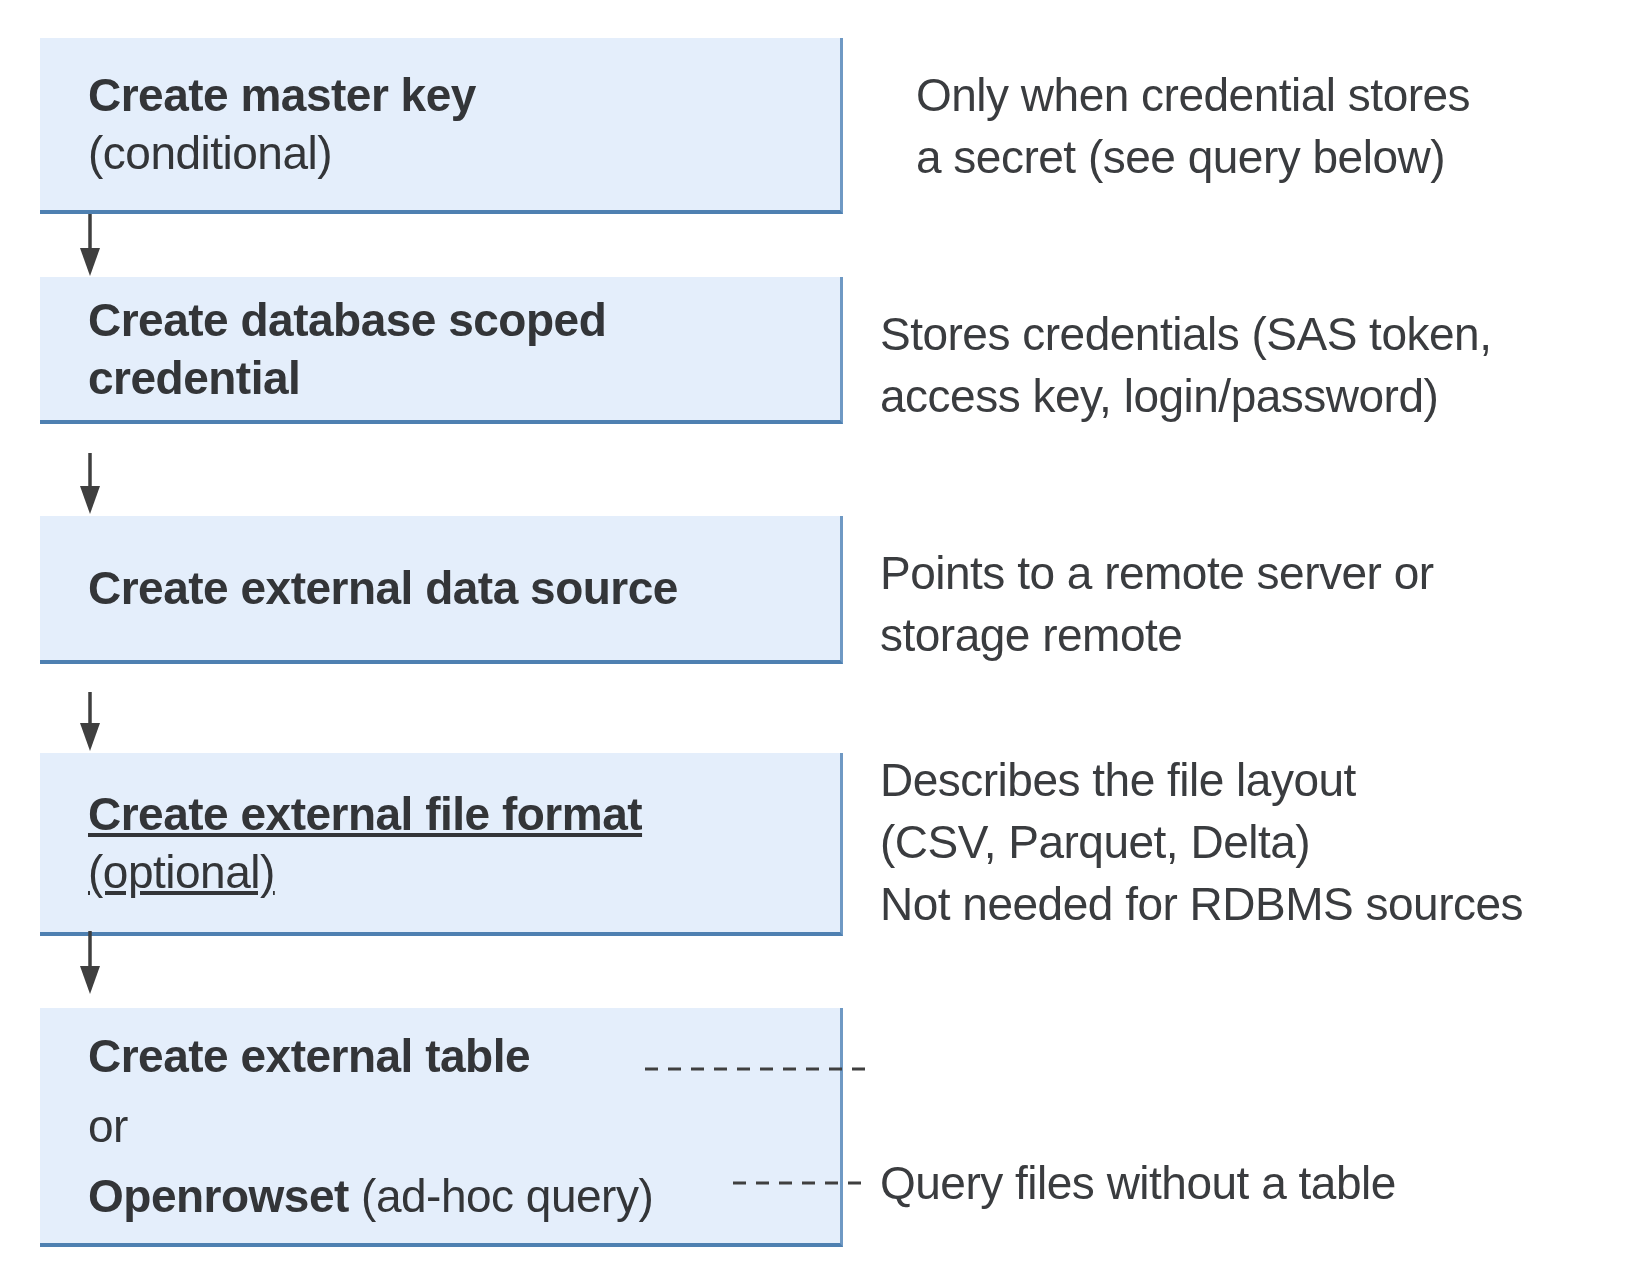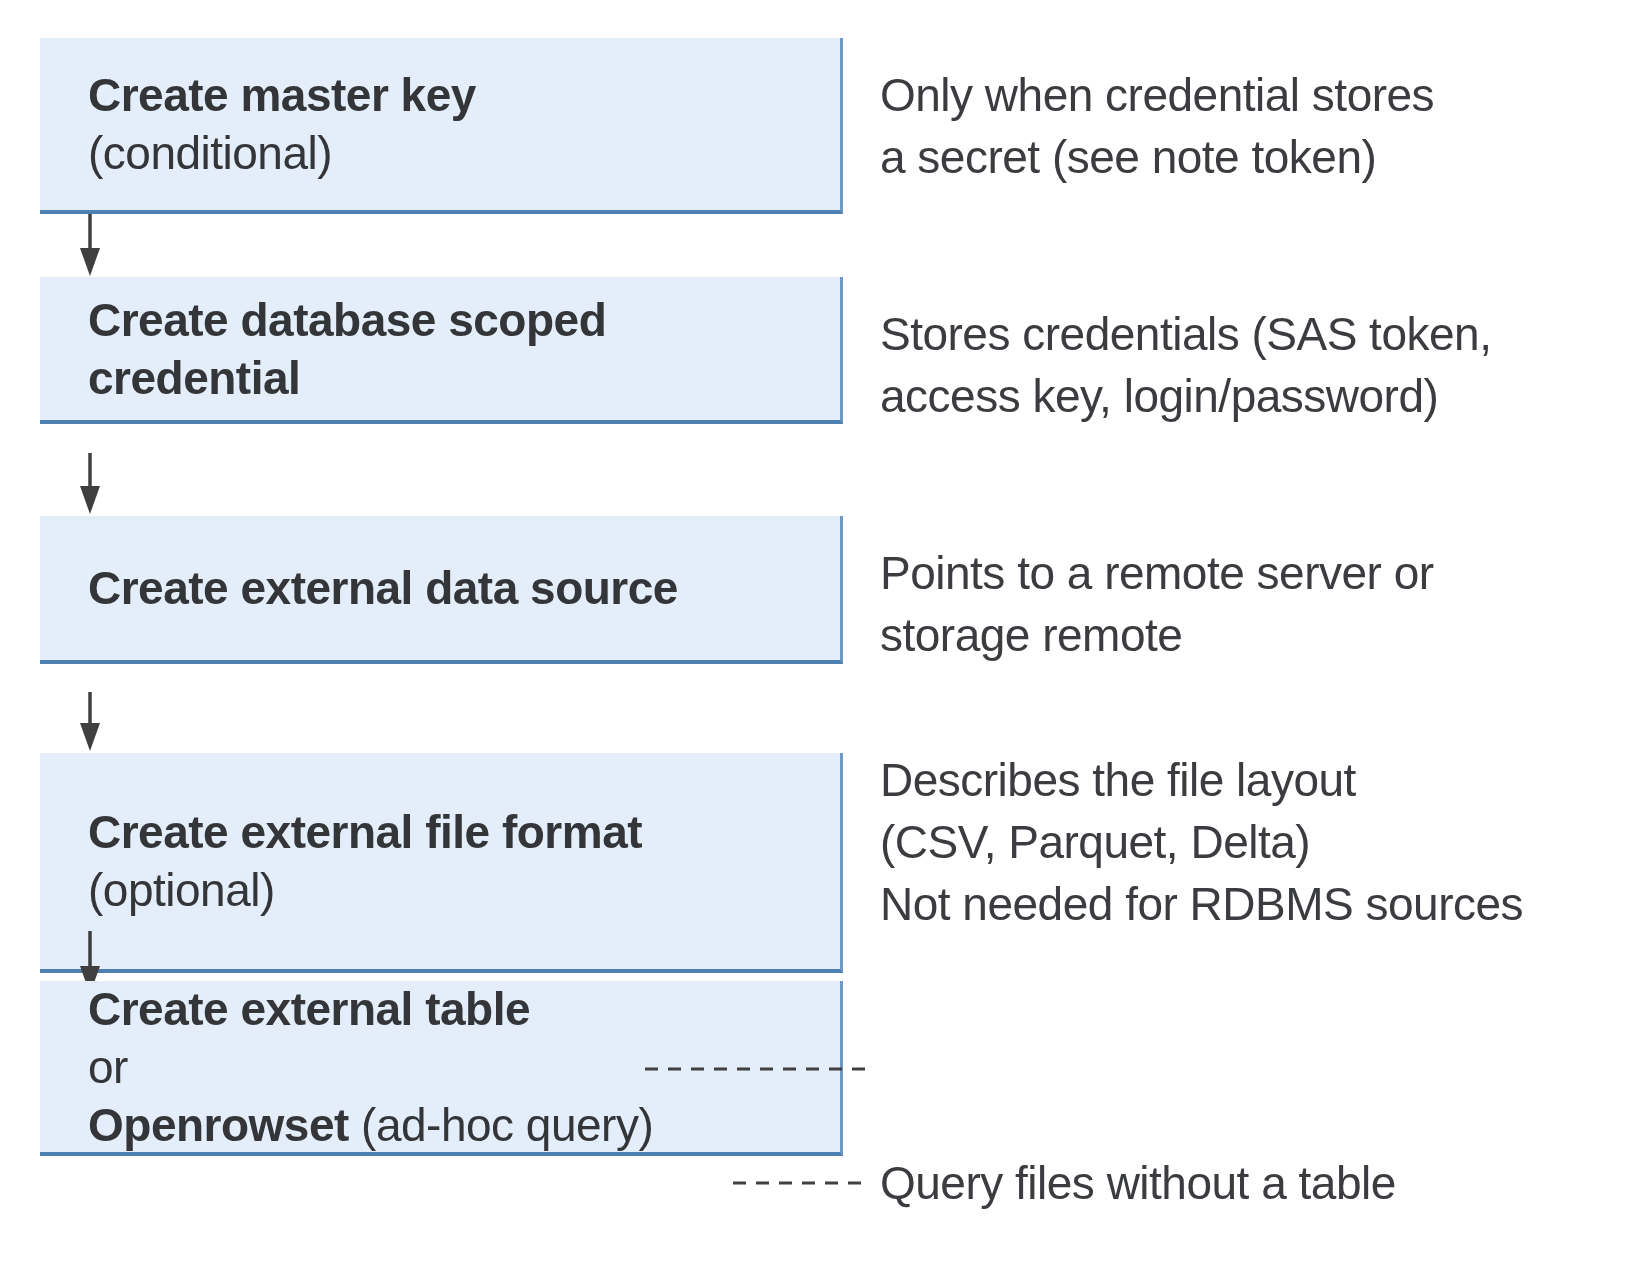--- a/index.html
+++ b/index.html
@@ -82,55 +82,55 @@
     <div class="box-line bold">Create external data source</div>
   </div>
 
   <div class="connector" style="left:76px; top:692px;">
     <svg width="28" height="60" viewBox="0 0 28 60">
       <line x1="14" y1="0" x2="14" y2="35" stroke="#3f3f3f" stroke-width="3.5"></line>
       <polygon points="14,59 4,31 24,31" fill="#3f3f3f"></polygon>
     </svg>
   </div>
 
-  <div class="flow-box" style="top:753px; height:220px;">
+  <div class="flow-box" style="top:753px; height:183px;text-decoration:underline;">
     <div class="box-line bold">Create external file format</div>
     <div class="box-line">(optional)</div>
   </div>
 
   <div class="connector" style="left:76px; top:931px;">
     <svg width="28" height="64" viewBox="0 0 28 64">
       <line x1="14" y1="0" x2="14" y2="39" stroke="#3f3f3f" stroke-width="3.5"></line>
       <polygon points="14,63 4,35 24,35" fill="#3f3f3f"></polygon>
     </svg>
   </div>
 
-  <div class="flow-box" style="top:981px; height:175px;">
+  <div class="flow-box" style="top:1008px; height:239px;gap:12px;">
     <div class="box-line bold">Create external table</div>
     <div class="box-line">or</div>
     <div class="box-line">
       <span class="bold" style="font-weight:700;margin-top:10px;">Openrowset</span><span> (ad-hoc query)</span>
     </div>
   </div>
 
   <div class="connector" style="left:645px; top:1066px;">
     <svg width="220" height="6" viewBox="0 0 220 6">
       <line x1="0" y1="3" x2="220" y2="3" stroke="#3f3f3f" stroke-width="3" stroke-dasharray="13 10"></line>
     </svg>
   </div>
 
   <div class="connector" style="left:733px; top:1180px;">
     <svg width="132" height="6" viewBox="0 0 132 6">
       <line x1="0" y1="3" x2="132" y2="3" stroke="#3f3f3f" stroke-width="3" stroke-dasharray="13 10"></line>
     </svg>
   </div>
 
-  <div class="annotation" style="top:64px;">
+  <div class="annotation" style="top:64px;margin-left:36px;">
     <div>Only when credential stores</div>
-    <div>a secret (see note token)</div>
+    <div>a secret (see query below)</div>
   </div>
 
   <div class="annotation" style="top:303px;">
     <div>Stores credentials (SAS token,</div>
     <div>access key, login/password)</div>
   </div>
 
   <div class="annotation" style="top:542px;">
     <div>Points to a remote server or</div>
     <div>storage remote</div>

